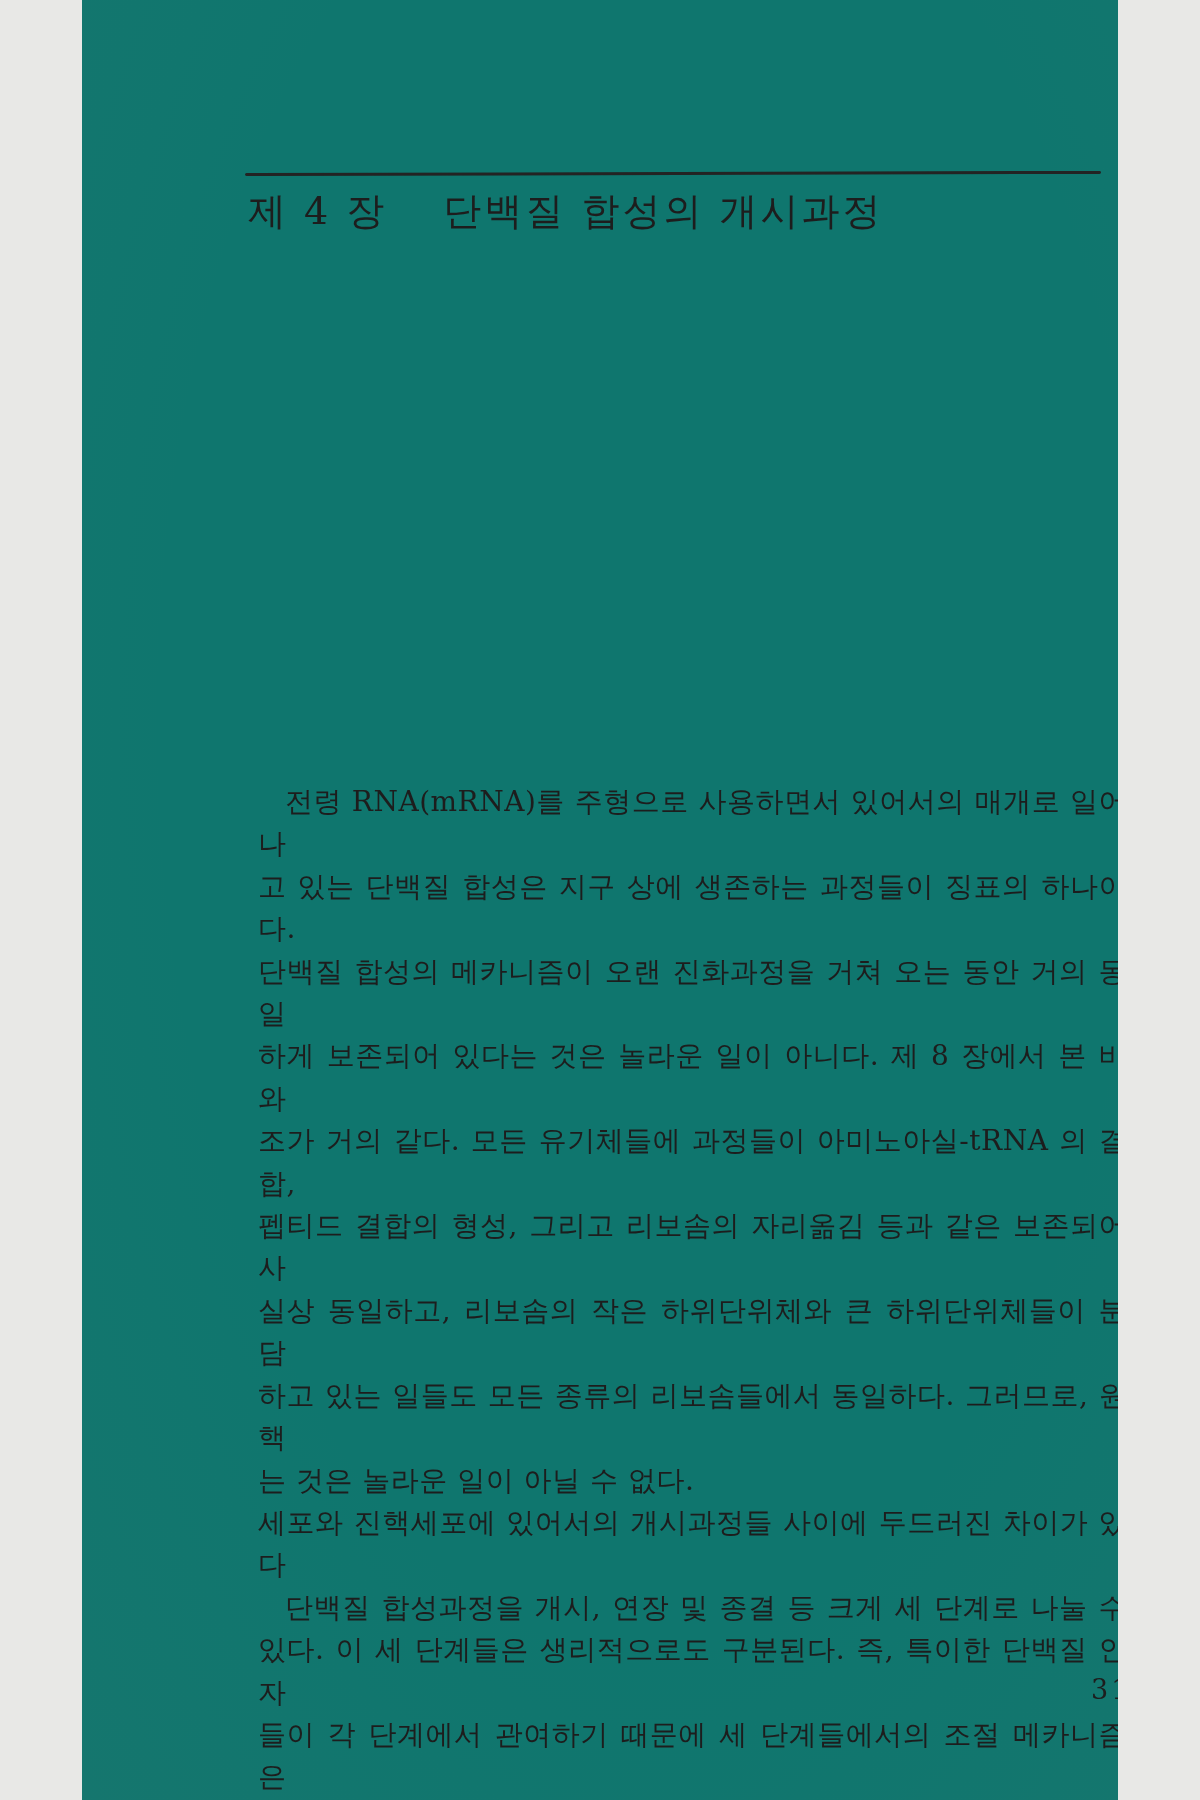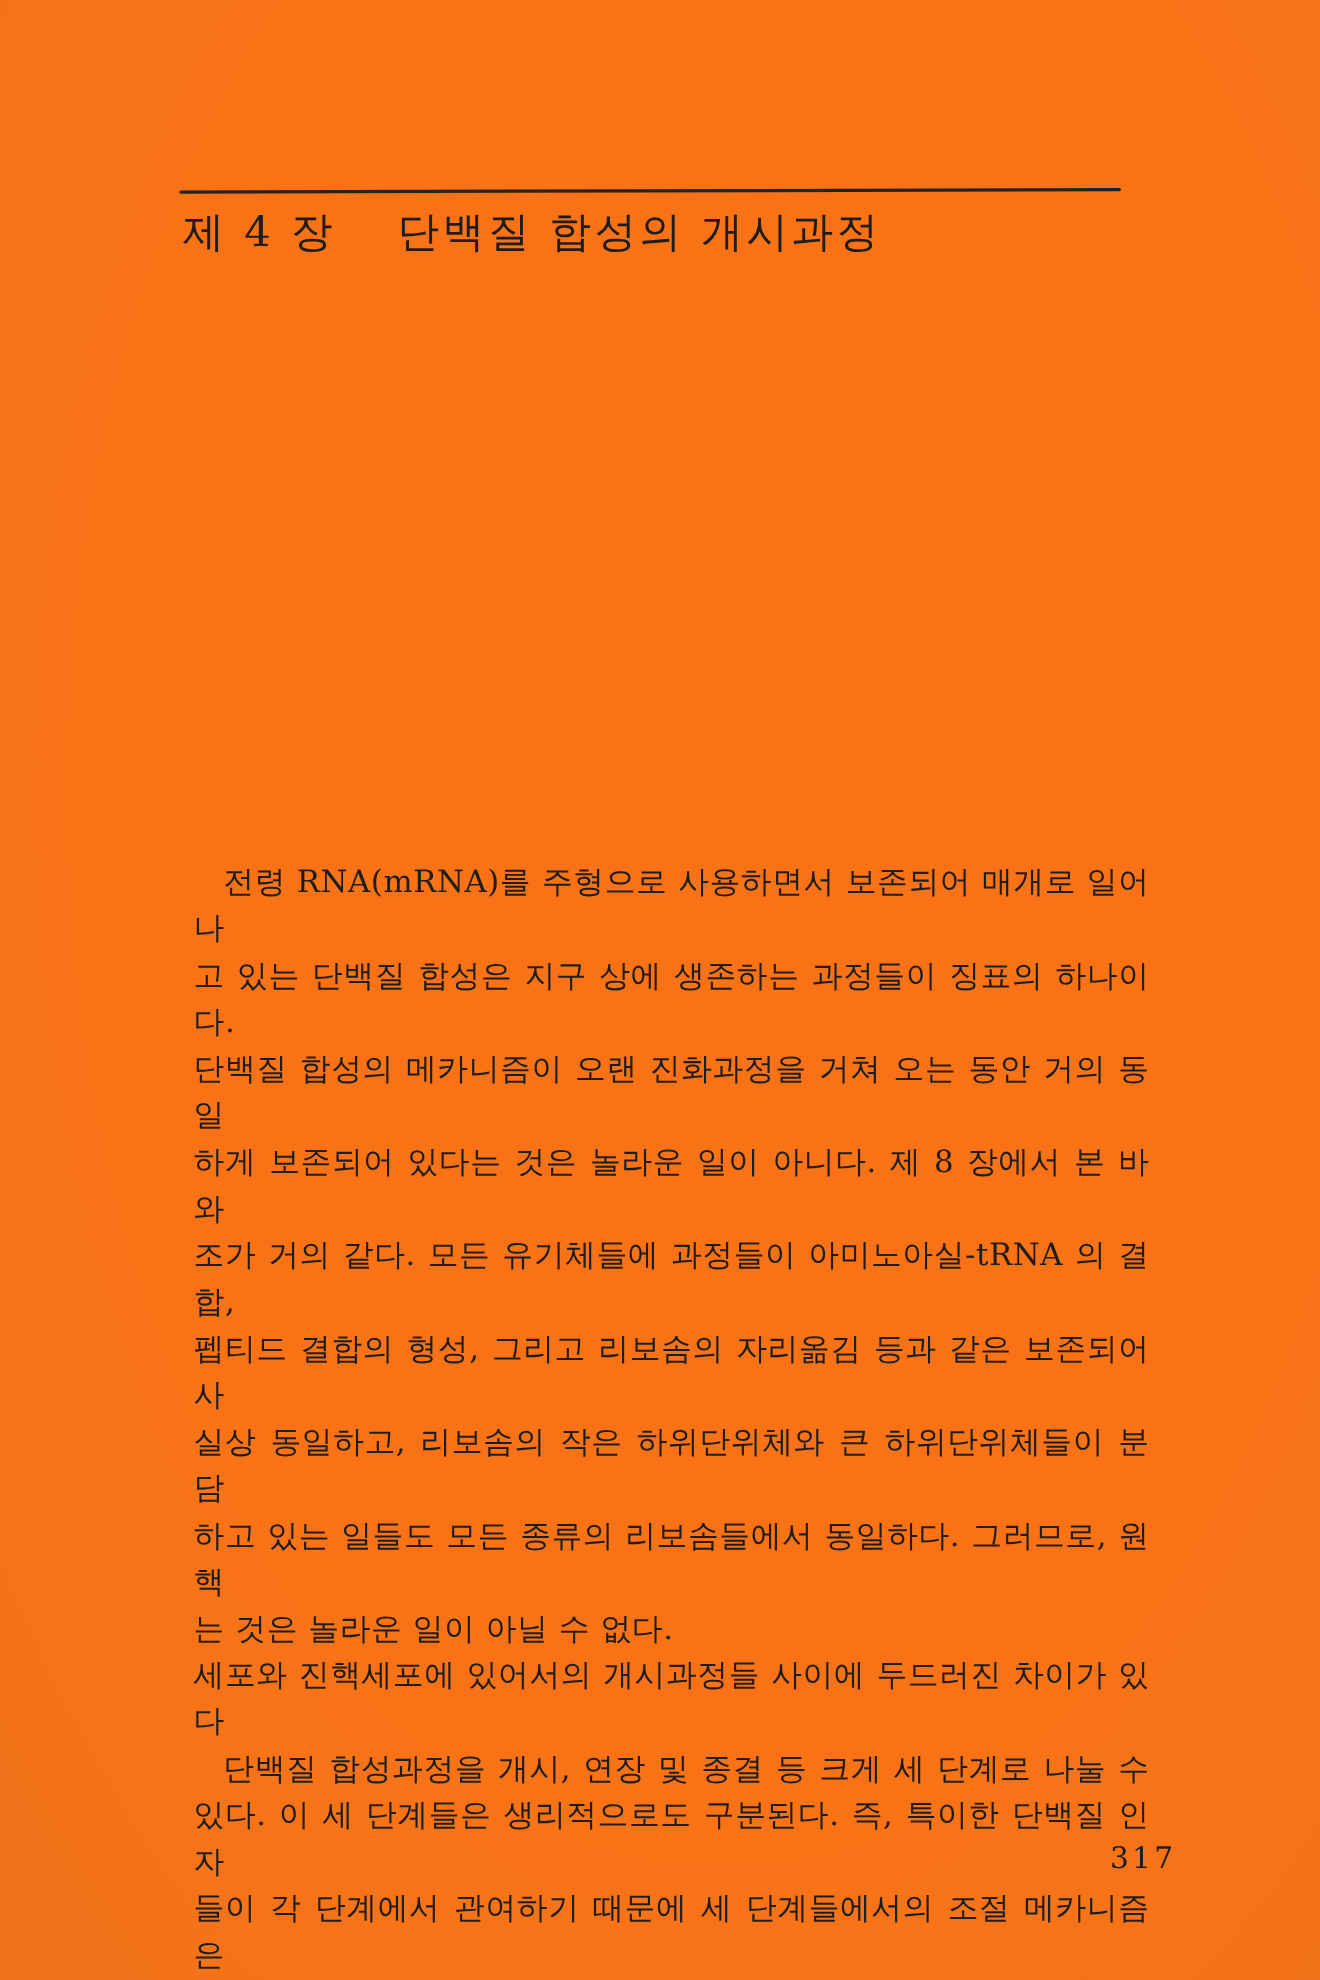--- a/index.html
+++ b/index.html
@@ -2,24 +2,24 @@
 <html lang="ko"><head>
 <meta charset="utf-8">
 <style>
   html, body {
     margin: 0;
     padding: 0;
     background: #e8e8e6;
   }
   .page {
     position: relative;
-    width: 1200px;
+    width: 1036px;
     height: 1800px;
     margin: 0 auto;
-    background: #f97316;
+    background: #0f766e;
     font-family: "DejaVu Serif", "Liberation Serif", serif;
     color: #1d1d1d;
     overflow: hidden;
   }
   
   .page::before {
     content: "";
     position: absolute;
     inset: 0;
     background: radial-gradient(ellipse at 55% 40%, rgba(255,255,255,0) 60%, rgba(120,120,110,0.06) 100%);
@@ -82,21 +82,21 @@
 
 <div class="page">
 
   <div class="heading-rule"></div>
 
   <div class="chapter-heading">
     <span class="chapter-prefix">제 4 장</span><span>단백질 합성의 개시과정</span>
   </div>
 
   <div class="body-text">
-    <div class="ln ind">전령 RNA(mRNA)를 주형으로 사용하면서 보존되어 매개로 일어나</div>
+    <div class="ln ind">전령 RNA(mRNA)를 주형으로 사용하면서 있어서의 매개로 일어나</div>
     <div class="ln">고 있는 단백질 합성은 지구 상에 생존하는 과정들이 징표의 하나이다.</div>
     <div class="ln">단백질 합성의 메카니즘이 오랜 진화과정을 거쳐 오는 동안 거의 동일</div>
     <div class="ln">하게 보존되어 있다는 것은 놀라운 일이 아니다. 제 8 장에서 본 바와</div>
     <div class="ln">조가 거의 같다. 모든 유기체들에 과정들이 아미노아실-tRNA 의 결합,</div>
     <div class="ln">펩티드 결합의 형성, 그리고 리보솜의 자리옮김 등과 같은 보존되어 사</div>
     <div class="ln">실상 동일하고, 리보솜의 작은 하위단위체와 큰 하위단위체들이 분담</div>
     <div class="ln">하고 있는 일들도 모든 종류의 리보솜들에서 동일하다. 그러므로, 원핵</div>
     <div class="ln noj">는 것은 놀라운 일이 아닐 수 없다.</div>
     <div class="ln">세포와 진핵세포에 있어서의 개시과정들 사이에 두드러진 차이가 있다</div>
     <div class="ln ind">단백질 합성과정을 개시, 연장 및 종결 등 크게 세 단계로 나눌 수</div>

